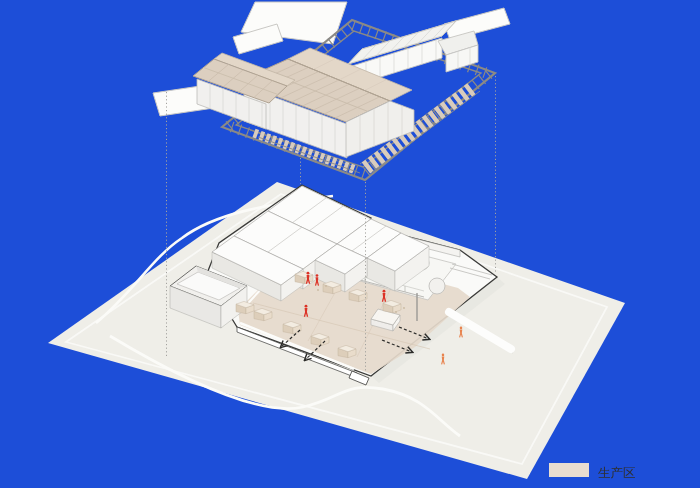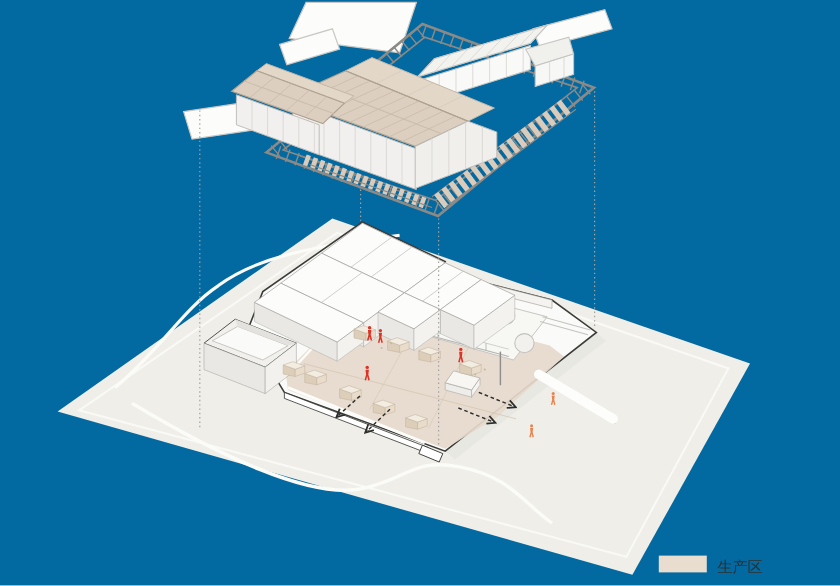--- a/index.html
+++ b/index.html
@@ -1,16 +1,16 @@
 <!DOCTYPE html>
 <html style="--ground: #efeee8; --site-outline: #3b3b39; --frame-gray: #8b8a86; --roof-beige: #dccfc0; --roof-beige-light: #e3d7c8; --wall-white: #f1f0ee; --floor-beige: #e5d9cb; --path-white: #fbfbf8; --worker-red: #dc3327; --visitor-orange: #e8834e; --legend-text: #2f2f2d;"><head>
 <meta charset="utf-8">
 <style>
   html,body{margin:0;padding:0;background:#ffffff;}
-  .stage{position:relative;width:700px;height:488px;background:#0369a1;overflow:hidden;
+  .stage{position:relative;width:700px;height:488px;background:#1d4ed8;overflow:hidden;
          font-family:Liberation Serif, serif;}
   svg{display:block}
   .sheet{fill:#fcfcfa;stroke:#c9c8c4;stroke-width:1}
   .gridln{stroke:var(--frame-gray);fill:none}
   .rib{stroke:#cbbead;stroke-width:.8}
   .rib2{stroke:#d8ccbd;stroke-width:.7}
   .pan{stroke:#d9d8d4;stroke-width:.8}
   .wpan{stroke:#d6d5d1;stroke-width:.7}
   .roomT{fill:#fcfcfb;stroke:#a3a19d;stroke-width:.6}
   .roomL{fill:#e9e8e4;stroke:#a9a8a4;stroke-width:.4}

